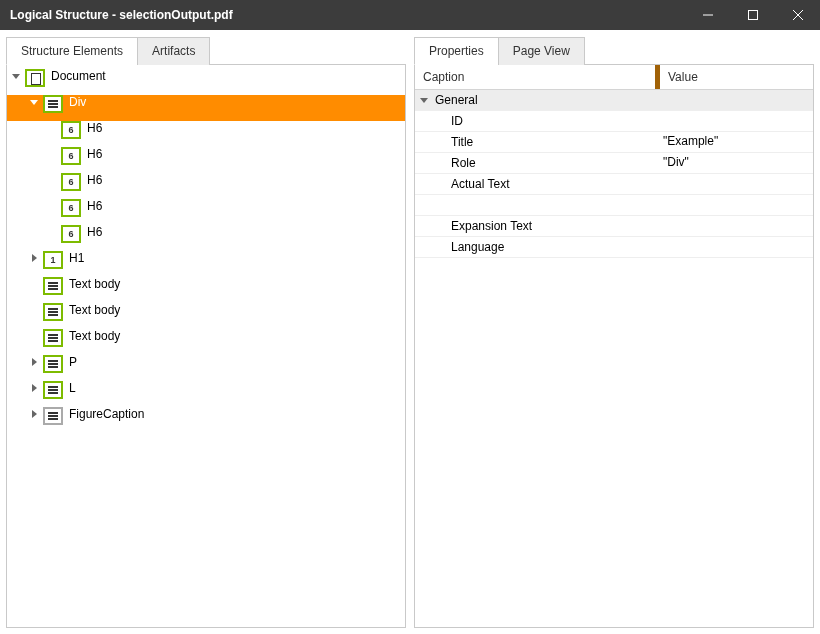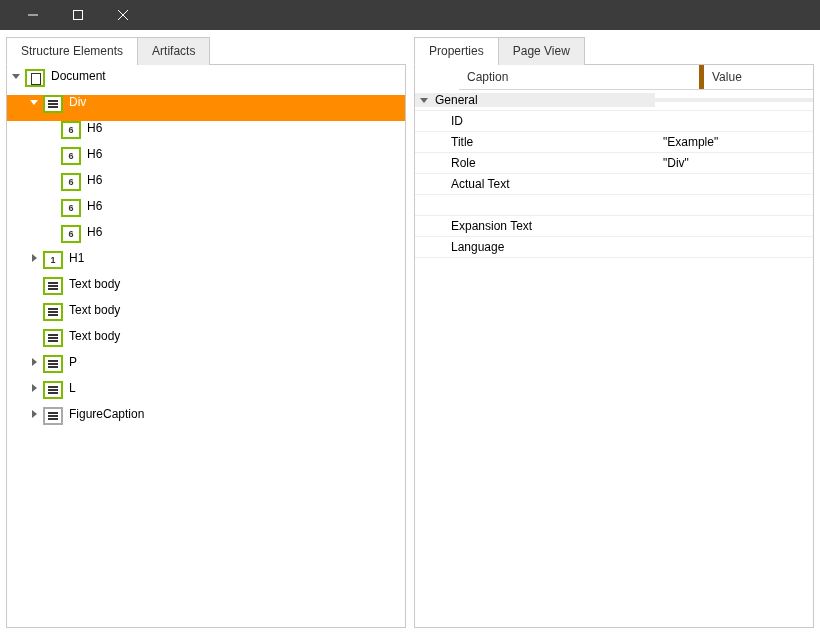--- a/index.html
+++ b/index.html
@@ -28,40 +28,41 @@
 .expander { width: 14px; height: 14px; display: inline-flex; align-items: center; justify-content: center; margin: 0 2px; color: #666; }
 .tree-row.selected .expander { color: #fff; }
 .expander svg { display:block; }
 .expander.blank { visibility: hidden; }
 .node-icon { width: 20px; height: 18px; display: inline-flex; align-items: center; justify-content: center; margin-right: 4px; border: 2px solid #7dbb00; background: #fff; color: #333; font-weight: bold; font-size: 9px; position: relative; }
 .node-icon.gray { border-color: #aaa; }
 .tree-label { padding-left: 2px; }
 
 
 .prop-wrap { flex: 1; border: 1px solid #c9c9c9; border-top: none; overflow: auto; }
-.prop-header { display: flex; background: #fff; border-bottom: 1px solid #d4d4d4; margin-left: 44px; }
+.prop-header { display: flex; background: #fff; border-bottom: 1px solid #d4d4d4; }
 .prop-header div { padding: 5px 8px; color: #333; }
 .prop-header .cap { flex: 0 0 240px; }
 .prop-header .val { flex: 1; border-left: 5px solid #a16207; }
-.prow { display: flex; border-bottom: 1px solid #eee; min-height: 21px; align-items: center; }
+.prow { display: flex; border-bottom: 1px solid #eee; min-height: 21px; }
 .prow .cap { flex: 0 0 240px; display: flex; align-items: center; }
 .prow .val { flex: 1; padding: 2px 8px; }
 .prow.group .cap { background: #ededed; font-weight: normal; }
 .prow.group .val { background: #ededed; }
 .prow .exp { width: 14px; height: 14px; margin: 0 4px 0 2px; display:inline-flex; align-items:center; justify-content:center; color:#666;}
 .prow.sub .cap { padding-left: 36px; }
 
 
 .ic-lines::before { content:""; position:absolute; left:3px; top:3px; width:10px; height:2px; background:#333; box-shadow: 0 3px 0 #333, 0 6px 0 #333; }
 .ic-doc::before { content:""; position:absolute; left:4px; top:2px; width:8px; height:10px; border:1px solid #333; background:#fff; }
 </style>
 </head>
 <body>
 
 <div class="titlebar">
+  <div class="title">Logical Structure - selectionOutput.pdf</div>
   <div class="wbtn">
     <svg width="10" height="10">
         <line x1="0" y1="5" x2="10" y2="5" stroke-width="1"></line>
       </svg>
   </div>
   <div class="wbtn">
     <svg width="10" height="10">
         <rect x="0.5" y="0.5" width="9" height="9" fill="none" stroke-width="1"></rect>
       </svg>
   </div>

